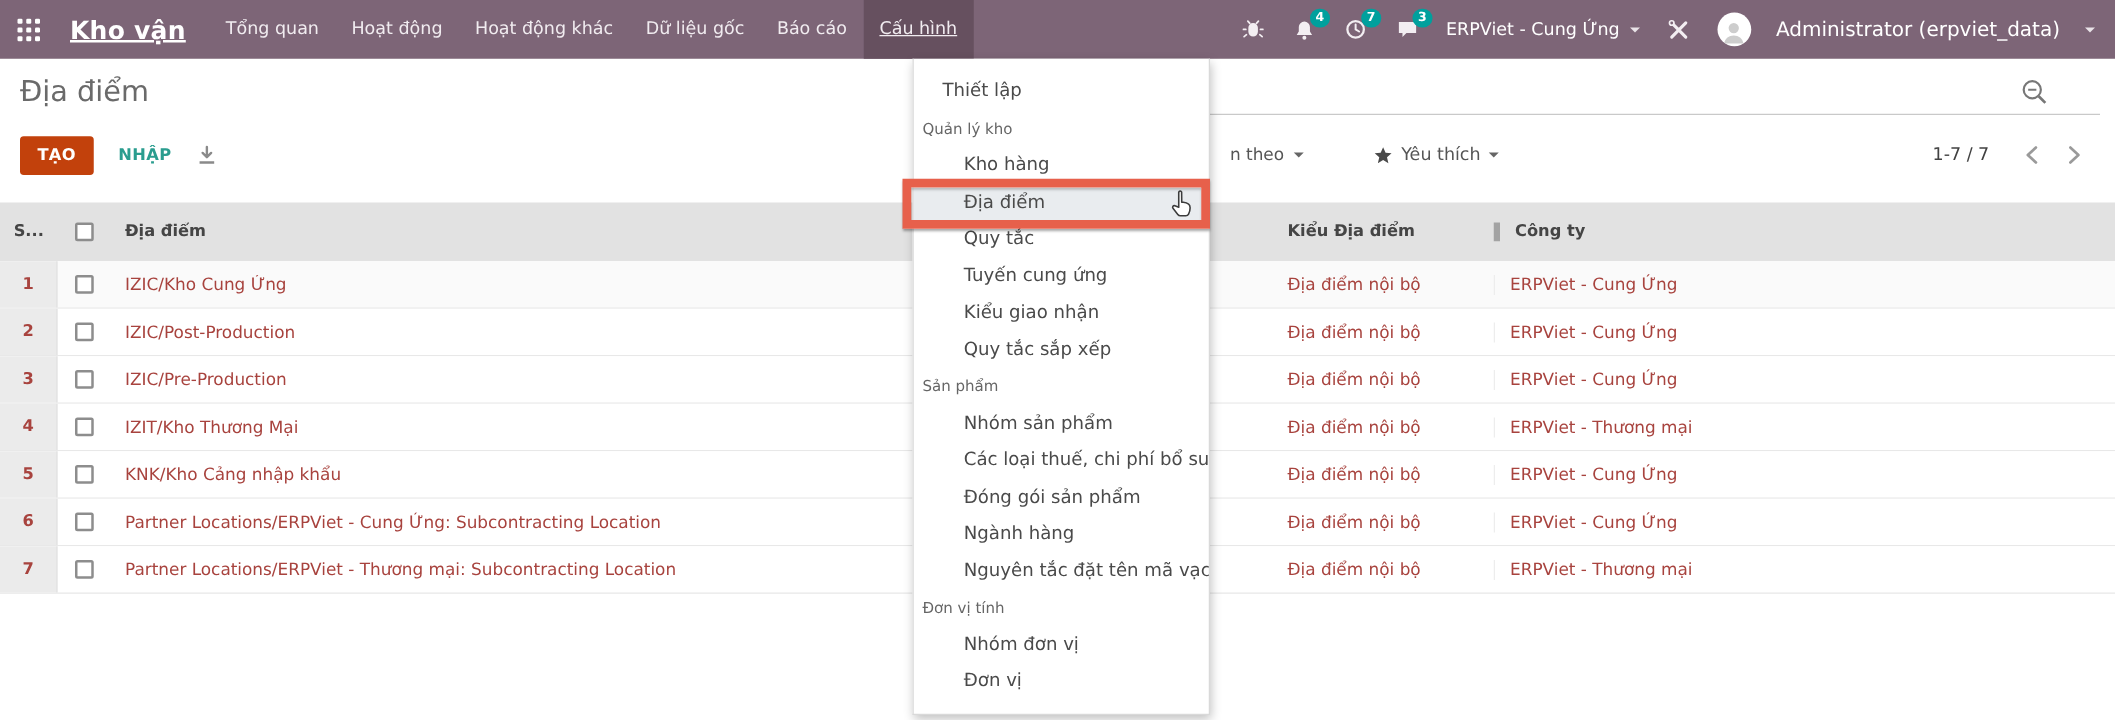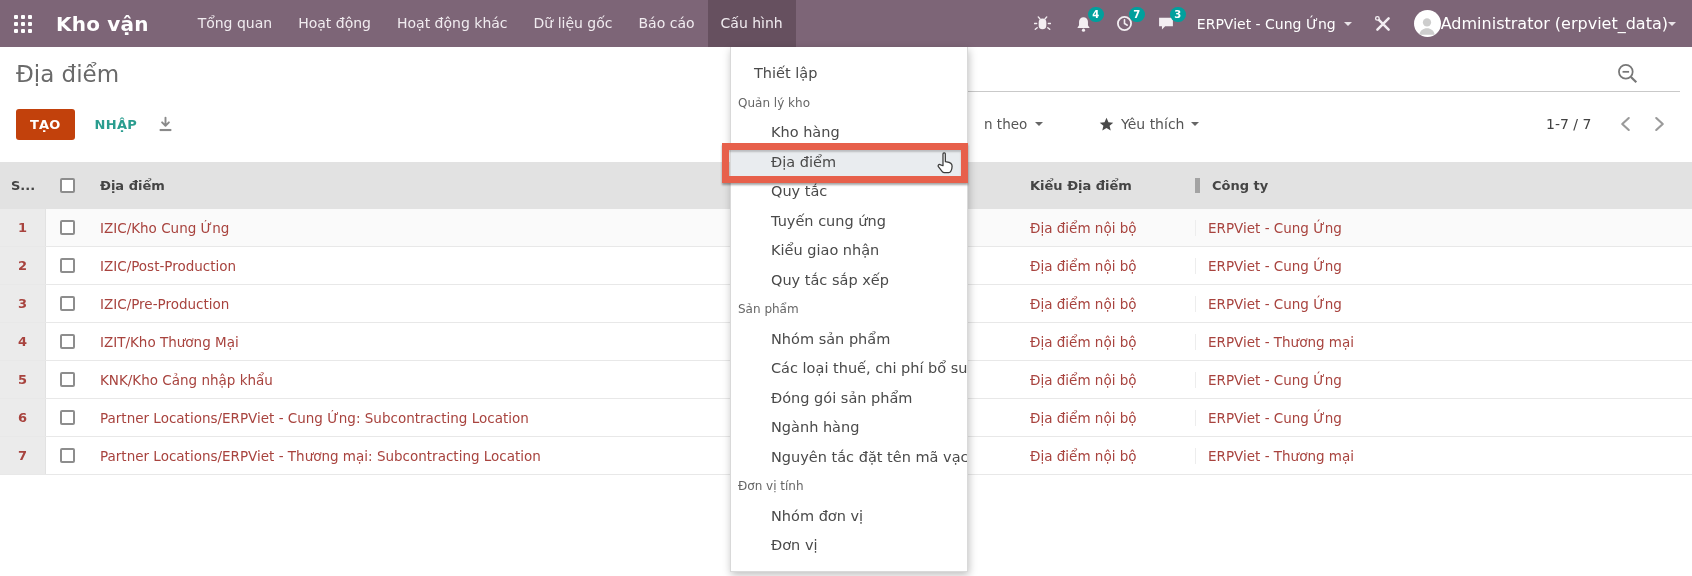--- a/index.html
+++ b/index.html
@@ -13,37 +13,37 @@
   }
 
   
   .topbar {
     height: 47px; background:#7d6577; color:#fff;
     display:flex; align-items:center; padding:0 16px 0 14px;
     position: relative; z-index: 40;
   }
   .grid-icon { display:grid; grid-template-columns:repeat(3,4px); grid-gap:3px; margin-right:24px; cursor:pointer; }
   .grid-icon i { width:4px; height:4px; background:#fff; border-radius:1px; }
-  .app-name { font-size:20px; font-weight:bold; margin-right:36px; letter-spacing:.2px; white-space:nowrap; }
+  .app-name { font-size:20px; font-weight:bold; margin-right:19px; letter-spacing:.2px; white-space:nowrap;text-decoration:underline; }
   .top-menu { display:flex; height:47px; }
   .top-menu .item { line-height:47px; padding:0 13px; font-size:14px; color:#f1ecf0; cursor:pointer; white-space:nowrap; }
-  .top-menu .item.active { background:#66505f; }
+  .top-menu .item.active { background:#66505f;text-decoration:underline; }
   .top-spacer { flex:1; }
   .top-right { display:flex; align-items:center; gap:21px; }
   .icon-wrap { position:relative; width:20px; height:20px; display:flex; align-items:center; justify-content:center; cursor:pointer; }
   .badge {
     position:absolute; top:-7px; right:-10px; background:#00a09d; color:#fff;
     font-size:10px; font-weight:bold; line-height:15px; min-width:16px; text-align:center;
     border-radius:8px; padding:0 2px;
   }
   .company, .user { font-size:14px; display:flex; align-items:center; gap:8px; cursor:pointer; white-space:nowrap; }
   .caret { width:0; height:0; border-left:4px solid transparent; border-right:4px solid transparent; border-top:4px solid #e9e3e8; }
   .caret.dark { border-top-color:#666; }
   .avatar { width:27px; height:27px; border-radius:50%; background:#fff; overflow:hidden; display:flex; align-items:flex-end; justify-content:center; }
-  .user-block { display:flex; align-items:center; gap:0; cursor:pointer; }
+  .user-block { display:flex; align-items:center; gap:20px; cursor:pointer; }
 
   
   .title-row { height:53px; padding:14px 16px 0; }
   .page-title { font-size:23px; color:#6a6a6a; }
   .search-bar { position:absolute; top:60px; left:740px; right:12px; height:32px; border-bottom:1px solid #c9c9c9; z-index:5; }
   .search-icon { position:absolute; right:40px; bottom:1px; cursor:pointer; }
 
   
   .control-row { height:48px; position:relative; display:flex; align-items:center; padding:0 16px; }
   .btn-create { background:#c2410c; color:#fff; font-size:13px; font-weight:bold; padding:8px 14px; border:none; border-radius:3px; cursor:pointer; font-family:inherit; letter-spacing:.2px; }

